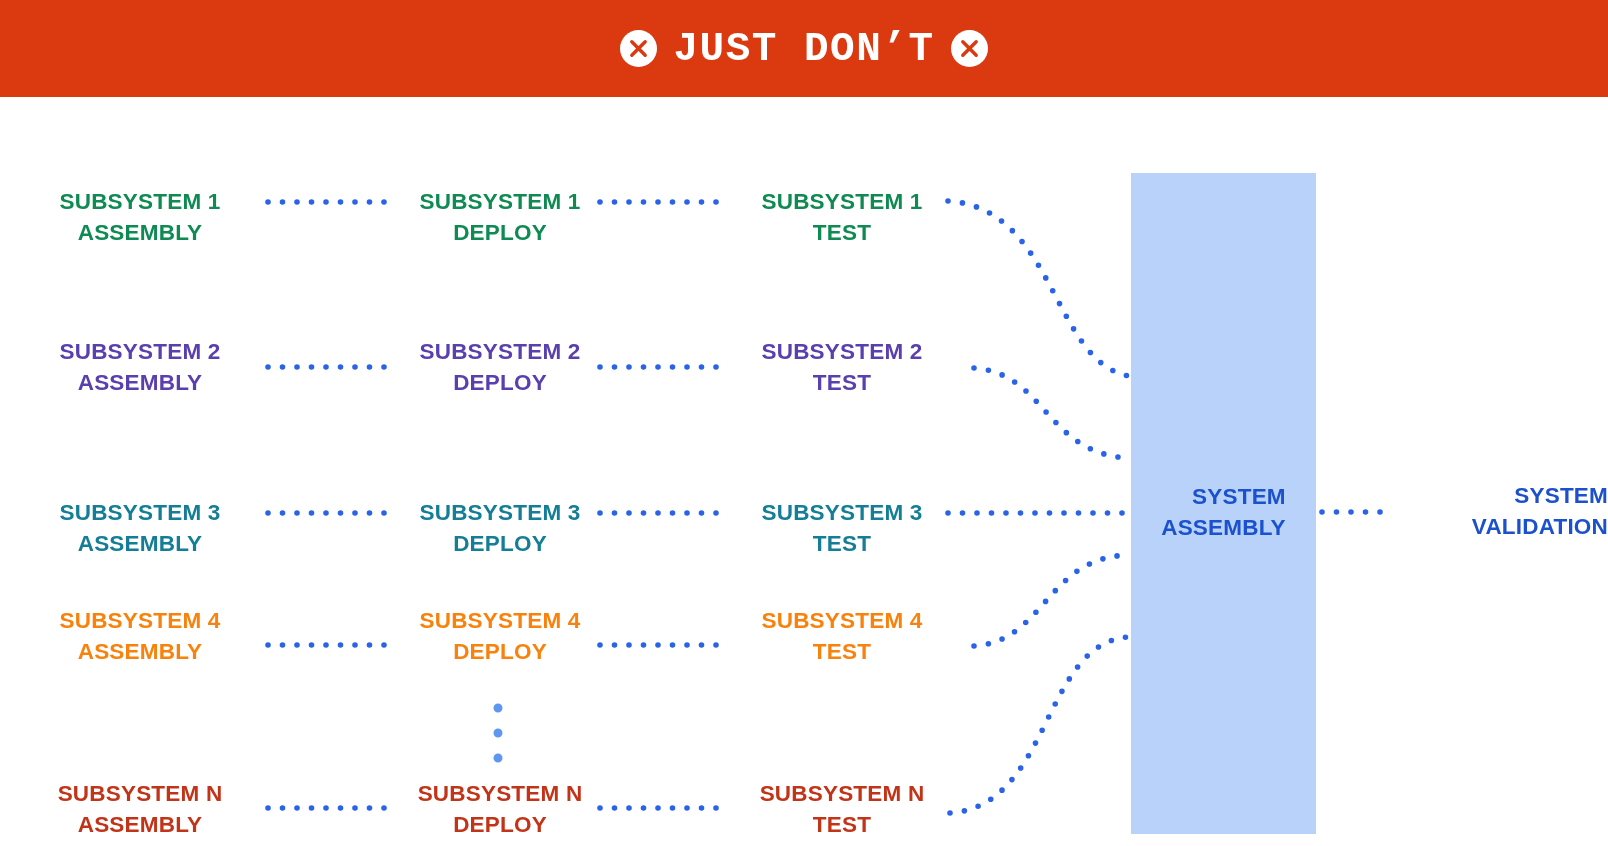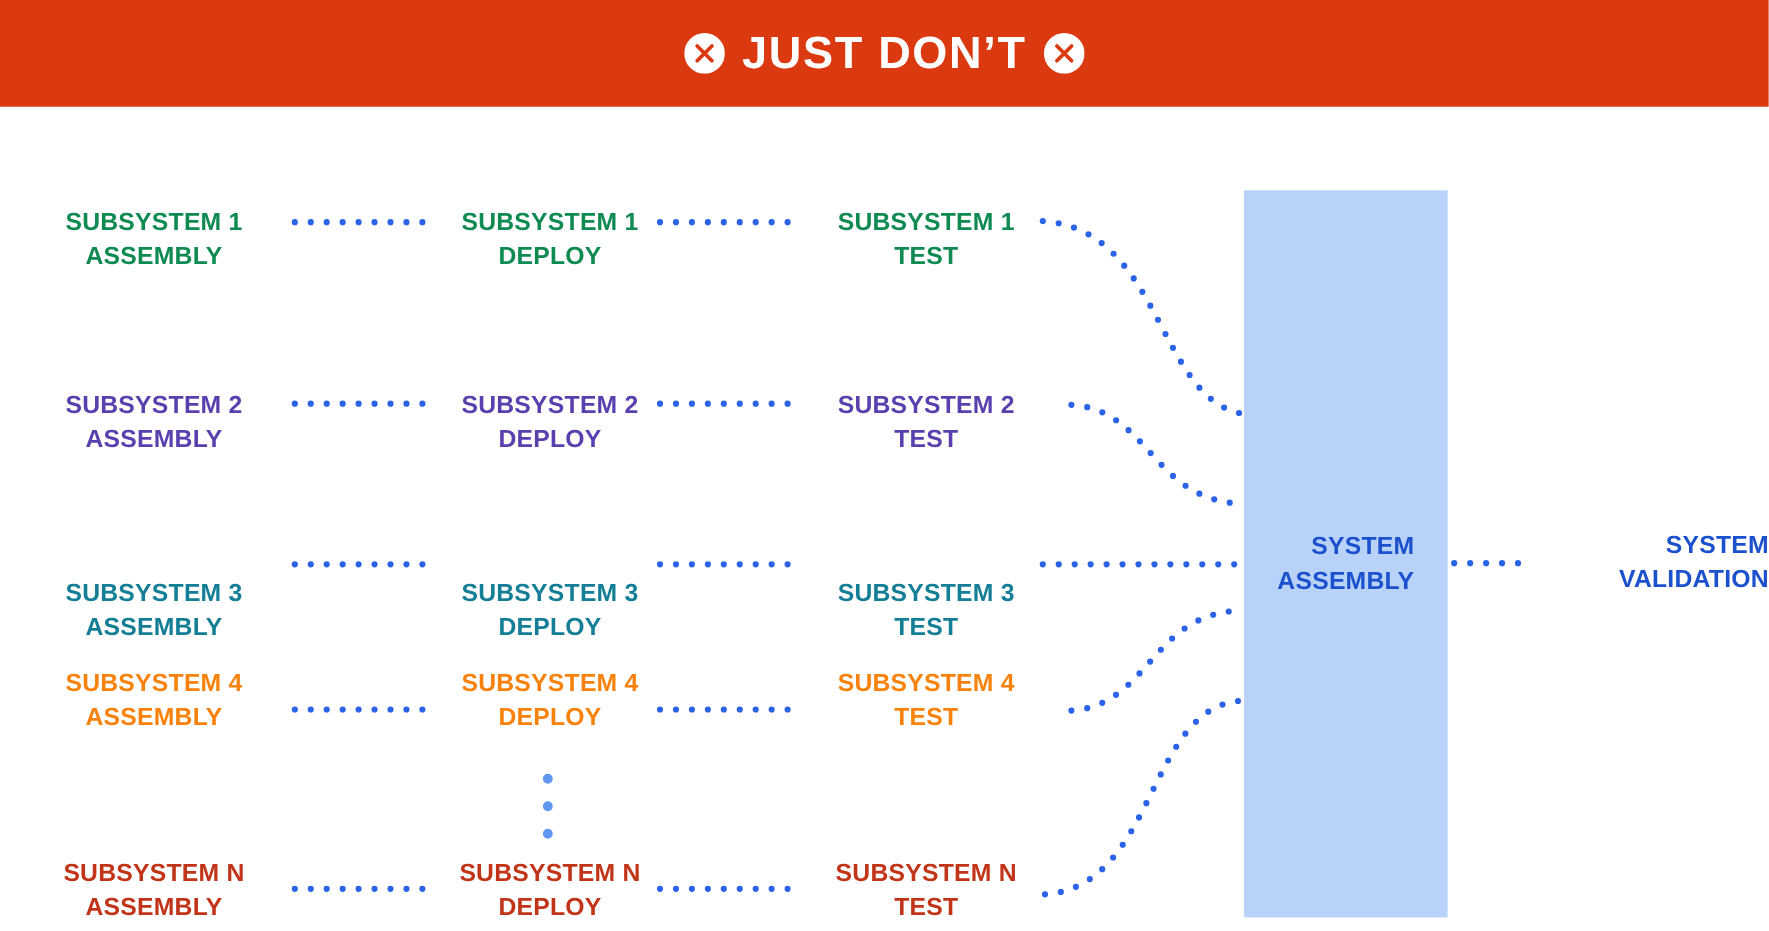--- a/index.html
+++ b/index.html
@@ -6,40 +6,40 @@
   body{
     width:1608px;height:846px;position:relative;overflow:hidden;
     background:#ffffff;
     font-family:"Liberation Sans","DejaVu Sans",sans-serif;
     -webkit-font-smoothing:antialiased;
   }
   
   .banner{
     position:absolute;left:0;top:0;width:1608px;height:97px;
     background:var(--banner-bg);
-    display:flex;align-items:center;justify-content:center;gap:16px;
+    display:flex;align-items:center;justify-content:center;gap:16px;font-family:Liberation Mono, monospace;
   }
   .banner h1{
     margin:0;color:#ffffff;font-size:41px;font-weight:700;letter-spacing:1.5px;
   }
   .x-icon{width:37px;height:37px;display:block;}
   .x-icon .xmark{stroke:var(--banner-bg);stroke-width:3.4;stroke-linecap:round;fill:none;}
   
   .diagram{position:absolute;left:0;top:0;width:1608px;height:846px;padding-left:40px;}
   svg.wires{position:absolute;left:0;top:0;pointer-events:none;}
   .dots{fill:none;stroke:var(--dot-blue);stroke-width:5.6;stroke-linecap:round;stroke-dasharray:0 14.5;}
   .big-dots{fill:none;stroke:var(--ellipsis-blue);stroke-width:9;stroke-linecap:round;stroke-dasharray:0 25;}
   .cell{
     position:absolute;text-align:center;font-weight:700;
     font-size:22.5px;line-height:31px;letter-spacing:.2px;white-space:nowrap;
   }
   .c1{left:30px;width:220px;}
   .c2{left:390px;width:220px;}
   .c3{left:732px;width:220px;}
-  .r1{top:186px;} .r2{top:352px;} .r3{top:523px;} .r4{top:605px;} .rN{top:778px;}
+  .r1{top:186px;} .r2{top:336px;} .r3{top:497px;} .r4{top:605px;} .rN{top:778px;}
   .assembly-box{
     position:absolute;left:1131px;top:173px;width:185px;height:661px;
     background:var(--box-fill);
     display:flex;flex-direction:column;align-items:center;justify-content:center;
     padding-top:16px;box-sizing:border-box;
   }
   .deep-blue-label{
     color:var(--deep-blue);font-weight:700;font-size:22.5px;line-height:31px;
     letter-spacing:.2px;text-align:right;white-space:nowrap;
   }

